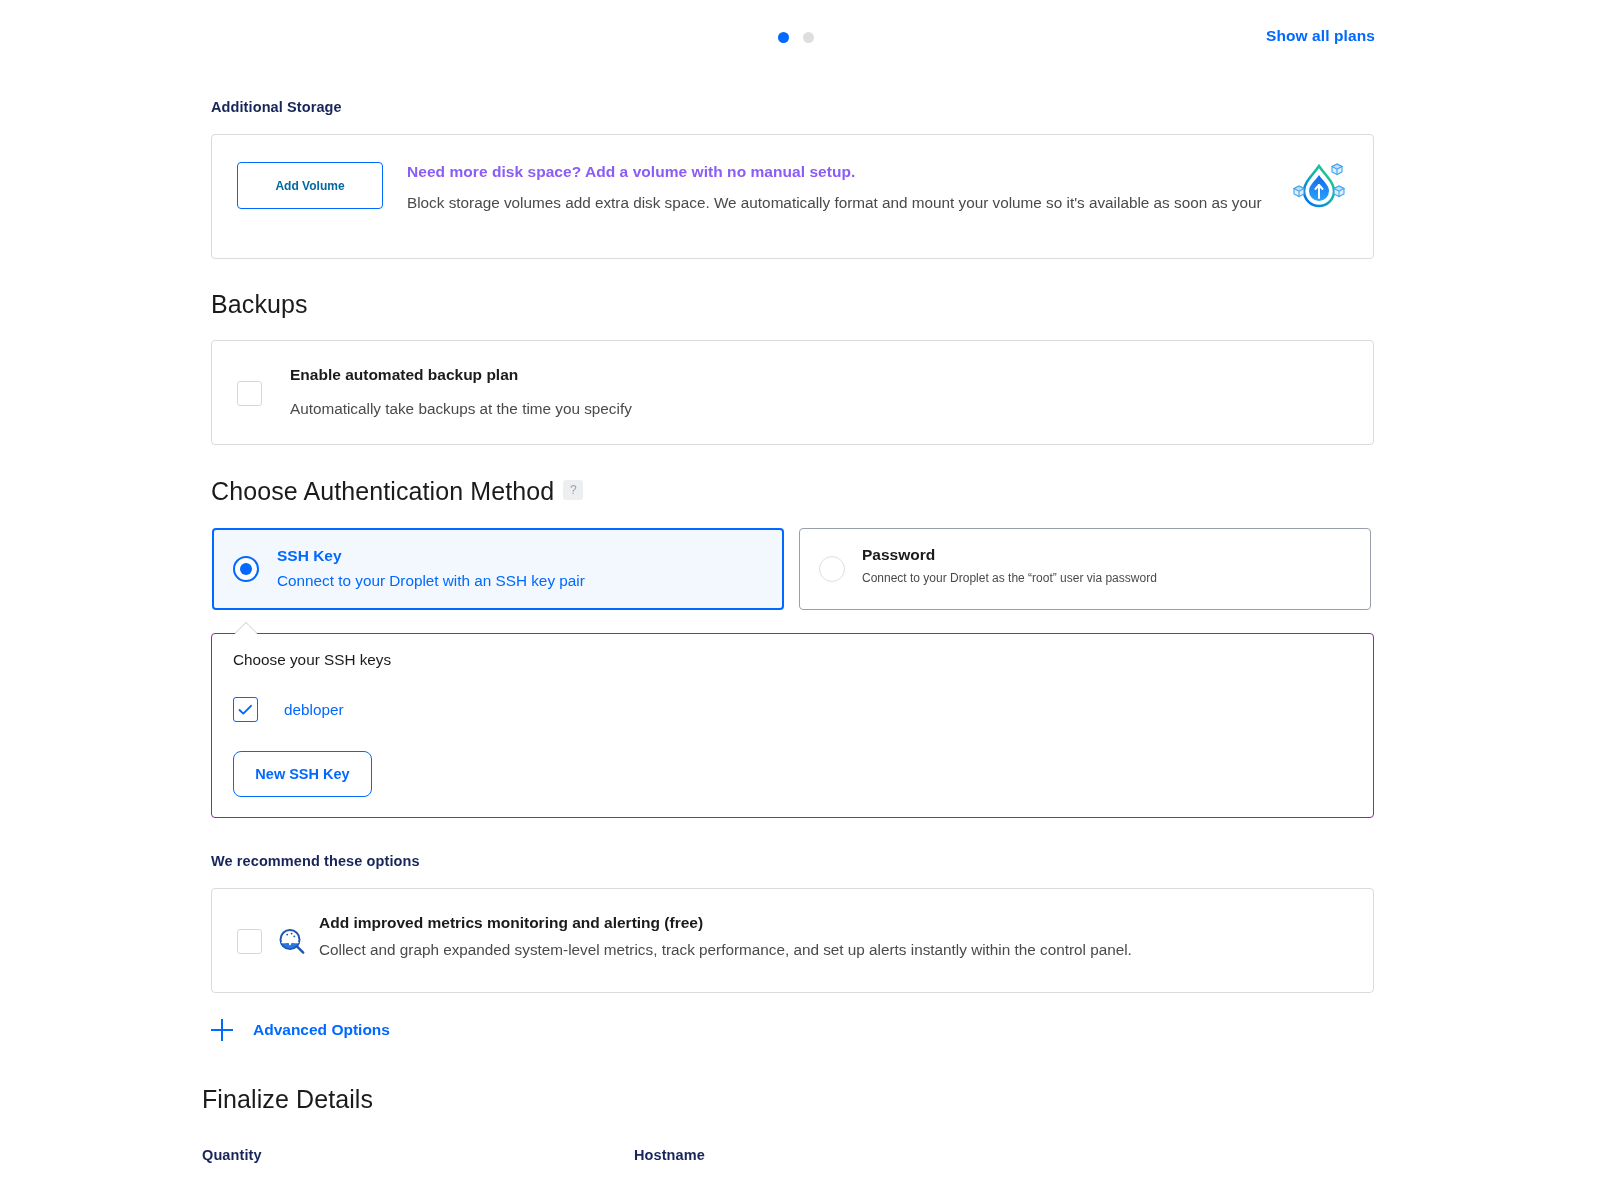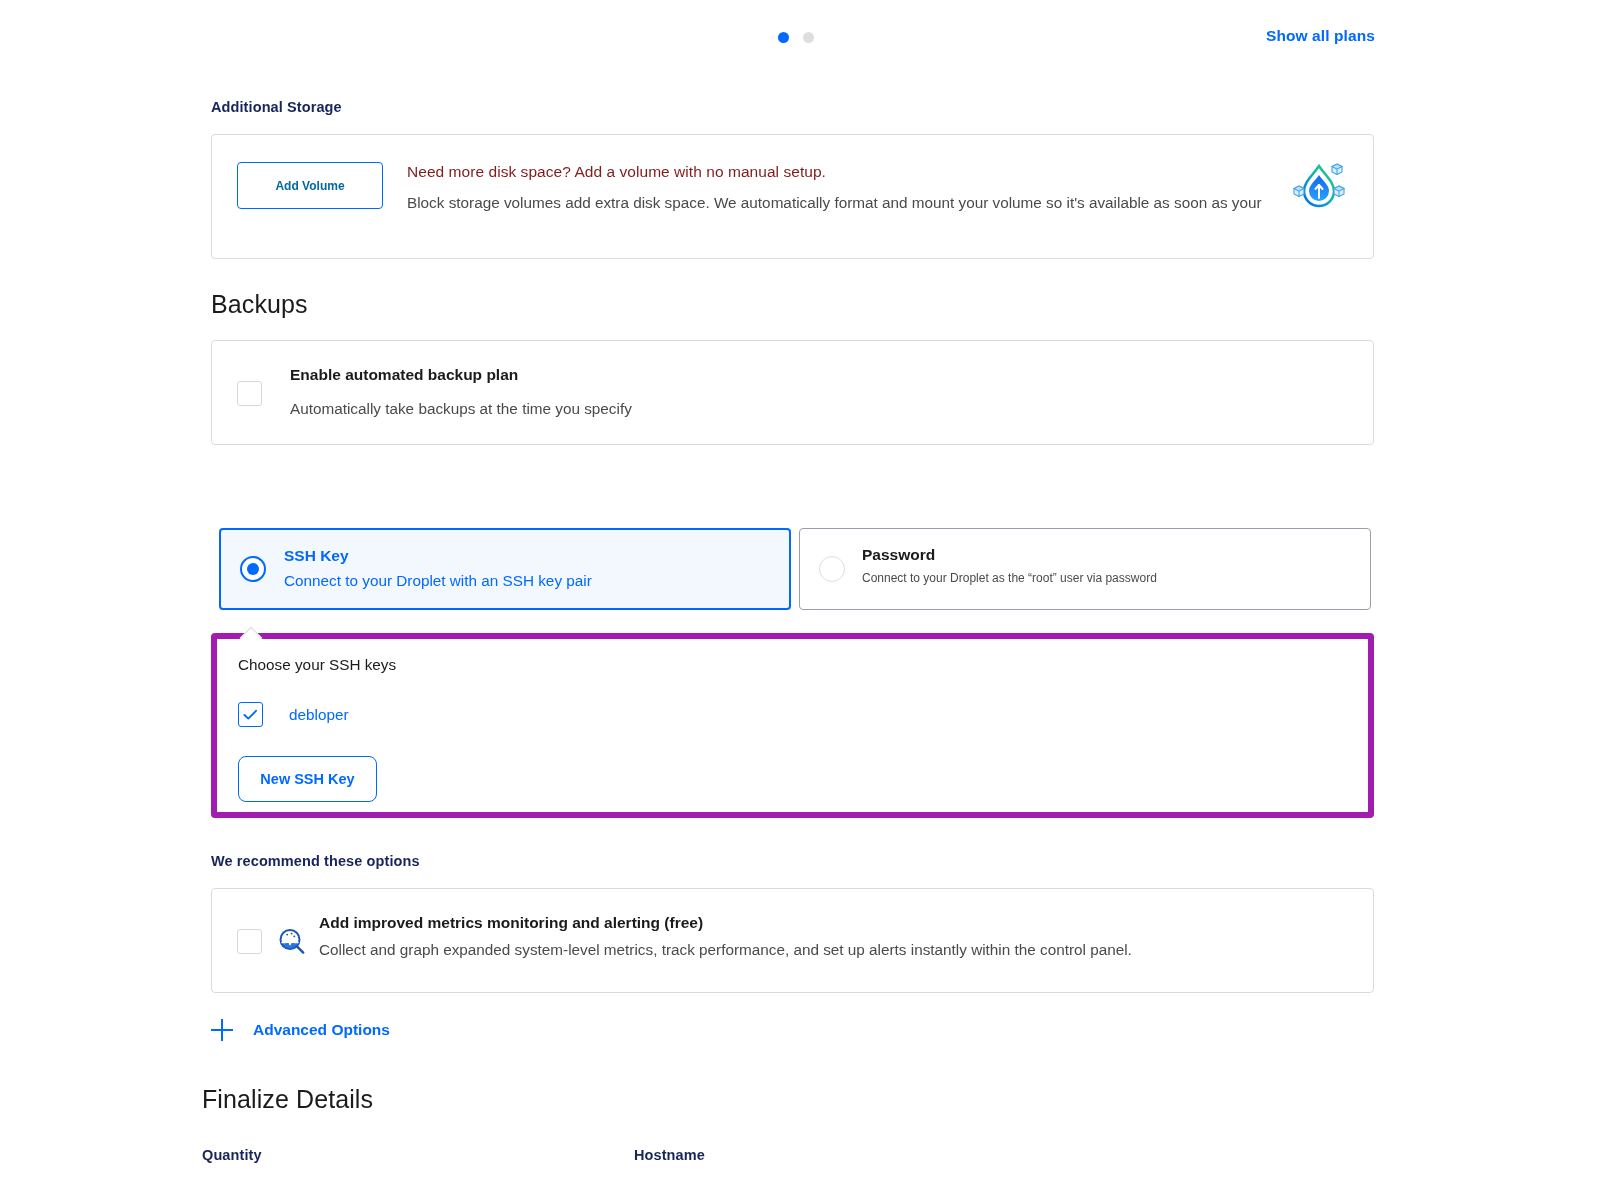--- a/index.html
+++ b/index.html
@@ -55,21 +55,21 @@
     position: absolute; left: 25px; top: 27px;
     width: 146px; height: 47px;
     border: 1px solid #0069ff; border-radius: 4px; background: #fff;
     color: #0369a1; font-size: 12px; font-weight: 700;
     font-family: "Liberation Sans", sans-serif;
     display: flex; align-items: center; justify-content: center;
     cursor: pointer;
   }
   .storage-text { position: absolute; left: 195px; top: 28px; width: 860px; }
   .storage-title {
-    font-size: 15.5px; font-weight: 400; color: #7f1d1d;
+    font-size: 15.5px; font-weight: 700; color: #8b5cf6;
     margin-bottom: 9px; letter-spacing: 0.05px;
   }
   .storage-body {
     font-size: 15.3px; color: #4a4a4a; line-height: 25px;
   }
   .volume-icon { position: absolute; right: 27px; top: 25px; }
 
   
   .backups-heading { position: absolute; left: 211px; top: 290px; }
   .backups-card {
@@ -94,21 +94,21 @@
     width: 20px; height: 20px; border-radius: 3px; background: #eceef0;
     color: #9ba1a8; font-size: 12px; font-weight: 400;
     vertical-align: 6px; margin-left: 9px; cursor: pointer;
   }
   .auth-row { position: absolute; left: 211px; top: 528px; }
   .auth-card {
     position: absolute; width: 572px; height: 82px;
     border-radius: 4px;
   }
   .auth-card.selected {
-    left: 8px; top: 0; background: #f3f8ff; border: 2px solid #0069ff;
+    left: 1px; top: 0; background: #f3f8ff; border: 2px solid #0069ff;
   }
   .auth-card.unselected {
     left: 588px; top: 0; background: #fff; border: 1px solid #9aa0ab;
   }
   .radio-outer {
     position: absolute; left: 19px; top: 26px;
     width: 26px; height: 26px; border-radius: 50%;
     border: 2px solid #0069ff; background: #fff;
     display: flex; align-items: center; justify-content: center;
     cursor: pointer;
@@ -123,21 +123,21 @@
   .auth-text-unsel { position: absolute; left: 62px; top: 17px; }
   .auth-title-sel { font-size: 15.5px; font-weight: 700; color: #0069ff; margin-bottom: 7px; }
   .auth-sub-sel { font-size: 15.3px; color: #0069ff; }
   .auth-title-unsel { font-size: 15.5px; font-weight: 700; color: #1b1b1b; margin-bottom: 7px; }
   .auth-sub-unsel { font-size: 12px; color: #4a4a4a; }
 
   
   .ssh-panel {
     position: absolute; left: 211px; top: 633px;
     width: 1163px; height: 185px;
-    border: 6px solid #a21caf; border-radius: 4px; background: #fff;
+    border: 1px solid #a21caf; border-radius: 4px; background: #fff;
   }
   .ssh-caret {
     position: absolute; left: 26px; top: -9px;
     width: 16px; height: 16px; background: #fff;
     border-left: 1px solid #d9dbdd; border-top: 1px solid #d9dbdd;
     transform: rotate(45deg);
   }
   .ssh-panel-title {
     position: absolute; left: 21px; top: 17px;
     font-size: 15.3px; color: #1b1b1b;
@@ -253,20 +253,23 @@
   <div class="heading-lg backups-heading">Backups</div>
 
   <div class="card backups-card">
     <div class="checkbox-sq backup-cb"></div>
     <div class="backup-text">
       <div class="backup-title">Enable automated backup plan</div>
       <div class="backup-sub">Automatically take backups at the time you specify</div>
     </div>
   </div>
 
+  <div class="heading-lg auth-heading">
+    <span>Choose Authentication Method</span><span class="help-badge">?</span>
+  </div>
 
   <div class="auth-row">
     <div class="auth-card selected">
       <div class="radio-outer">
         <div class="radio-inner"></div>
       </div>
       <div class="auth-text-sel">
         <div class="auth-title-sel">SSH Key</div>
         <div class="auth-sub-sel">Connect to your Droplet with an SSH key pair</div>
       </div>

